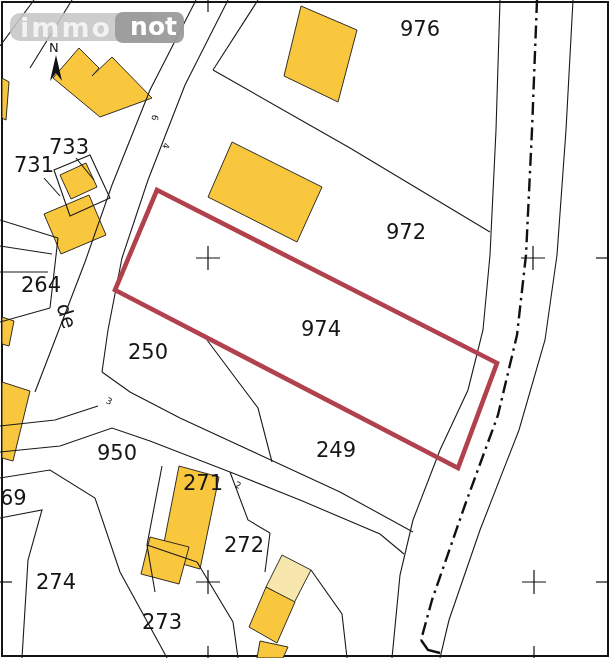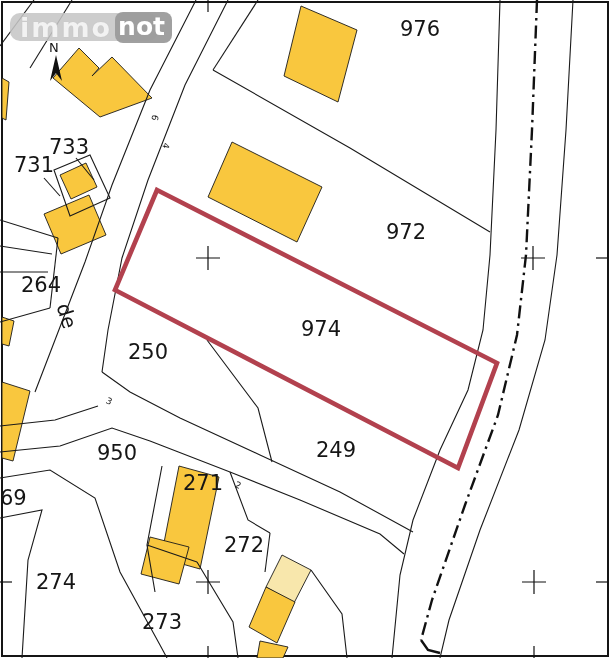--- a/index.html
+++ b/index.html
@@ -6,21 +6,21 @@
   .stage{position:relative;width:610px;height:658px;background:#ffffff;overflow:hidden;
          font-family:"DejaVu Sans",sans-serif;}
   .stage svg{position:absolute;left:0;top:0;}
   
   .logo{position:absolute;left:10px;top:13px;width:148px;height:28px;
         background:rgba(198,198,198,0.88);border-radius:10px;
         display:flex;align-items:center;padding:0 4px 0 10px;box-sizing:border-box;z-index:5;}
   .logo .immo{color:#f2f2f2;font-size:27px;font-weight:bold;letter-spacing:2px;line-height:1;
         text-shadow:0 0 1px #bdbdbd;}
   .logo .notbox{margin-left:3px;background:rgba(155,155,155,0.95);border-radius:8px;
-        padding:2px 7px 4px 3px;color:#ffffff;font-size:25px;font-weight:bold;line-height:1;}
+        padding:2px 7px 4px 15px;color:#ffffff;font-size:25px;font-weight:bold;line-height:1;}
   text{fill:#151515;}
   .pnum{font-size:21px;}
   .tiny{font-size:9px;}
   .street{font-size:20px;}
   .nlabel{font-size:13px;}
 </style>
 </head>
 <body>
 
 <div class="stage">

